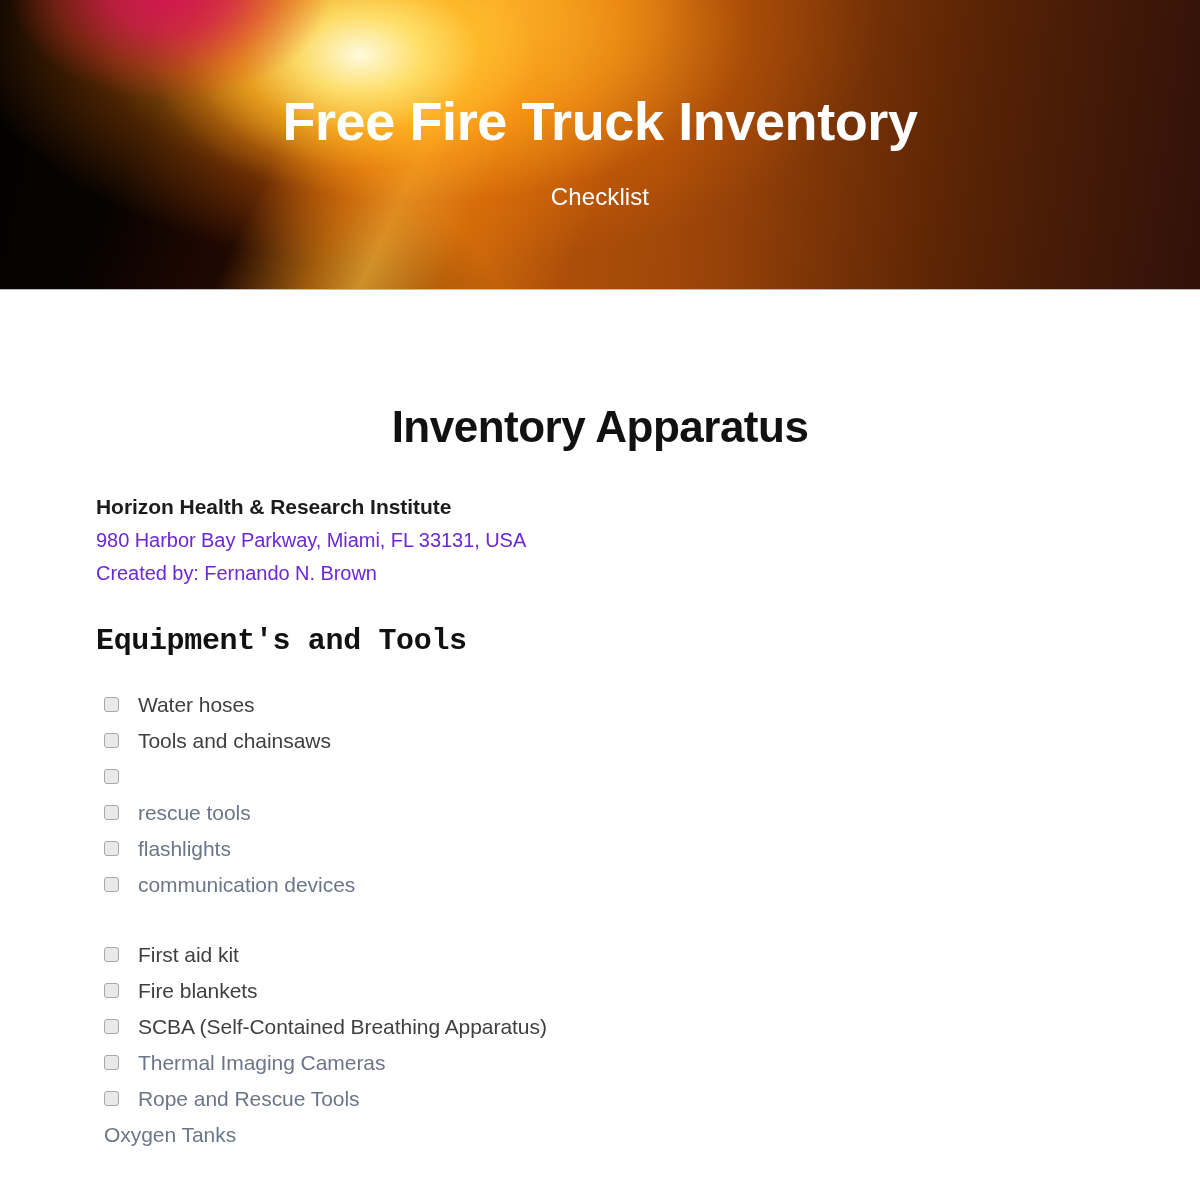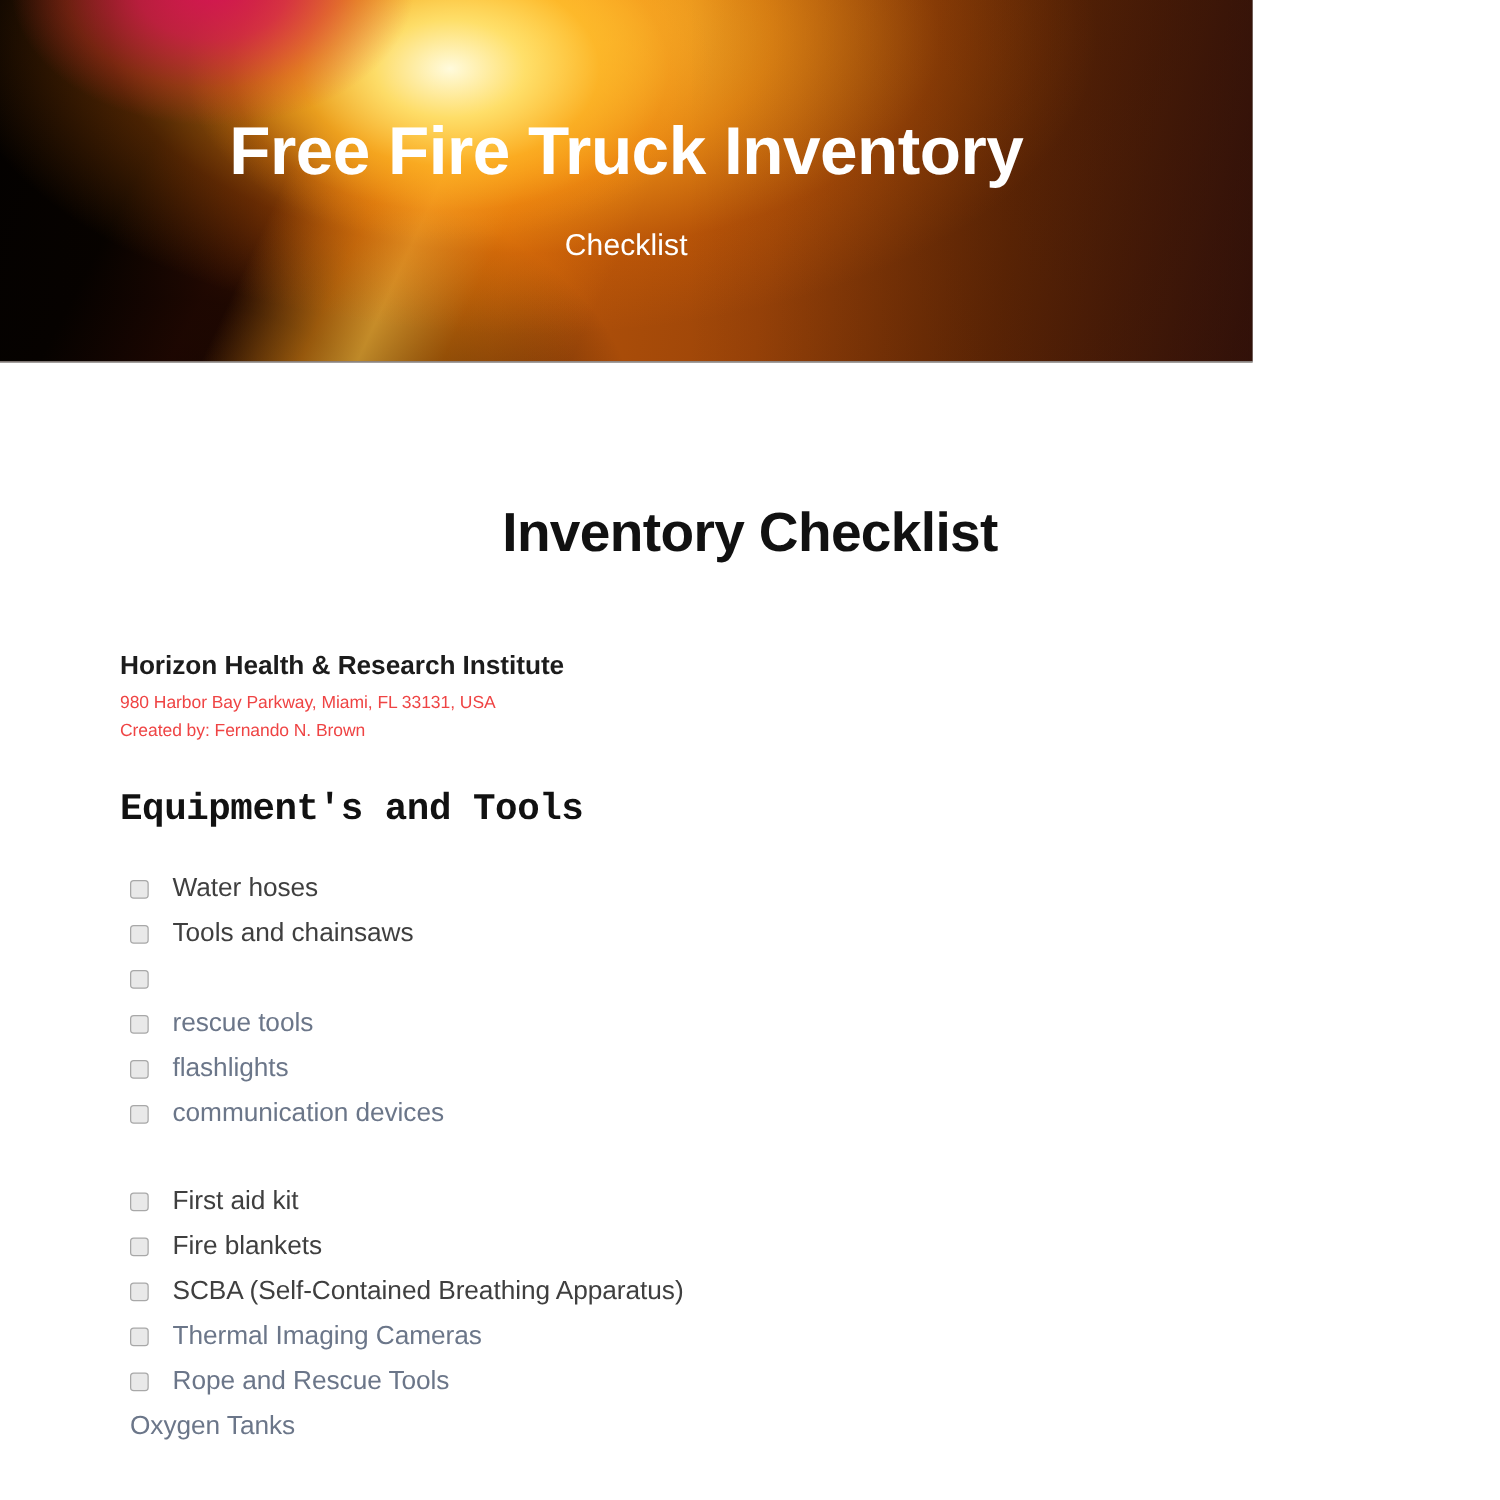--- a/index.html
+++ b/index.html
@@ -12,21 +12,21 @@
     width: 1200px;
     height: 1200px;
     overflow: hidden;
     font-family: "Liberation Sans", sans-serif;
     -webkit-font-smoothing: antialiased;
   }
 
   
   .banner {
     position: relative;
-    width: 1002px;
+    width: 1200px;
     height: 290px;
     overflow: hidden;
     background-color: #190600;
     border-bottom: 1px solid #b9b9b9;
     box-sizing: border-box;
   }
 
   
   .banner-art {
     position: absolute;
@@ -133,33 +133,33 @@
     padding-top: 113px;
     text-align: center;
     font-size: 44px;
     font-weight: 700;
     color: #111111;
     letter-spacing: -0.5px;
     line-height: 1.1;
   }
 
   .meta-block {
-    margin-top: 65px;
+    margin-top: 39px;
   }
   .meta-org {
     font-size: 21px;
     font-weight: 700;
     color: #1c1c1c;
     line-height: 1.62;
     letter-spacing: -0.05px;
   }
   .meta-line {
-    font-size: 14px;
+    font-size: 20px;
     font-weight: 400;
-    color: #ef4444;
+    color: #6d28d9;
     line-height: 1.62;
     letter-spacing: -0.05px;
   }
 
   .section {
     margin-top: 34px;
   }
   .section-heading {
     margin: 0;
     font-size: 30px;
@@ -209,21 +209,21 @@
   <div class="banner-art"></div>
   <div class="banner-vignette"></div>
   <div class="banner-text">
     <h1 class="banner-title">Free Fire Truck Inventory</h1>
     <p class="banner-subtitle">Checklist</p>
   </div>
 </header>
 
 <main class="page">
 
-  <h2 class="doc-title">Inventory Checklist</h2>
+  <h2 class="doc-title">Inventory Apparatus</h2>
 
   <div class="meta-block">
     <div class="meta-org">Horizon Health &amp; Research Institute</div>
     <div class="meta-line">980 Harbor Bay Parkway, Miami, FL 33131, USA</div>
     <div class="meta-line">Created by: Fernando N. Brown</div>
   </div>
 
   <div id="sections-root">
       <section class="section">
         <h3 class="section-heading">Equipment's and Tools</h3>

